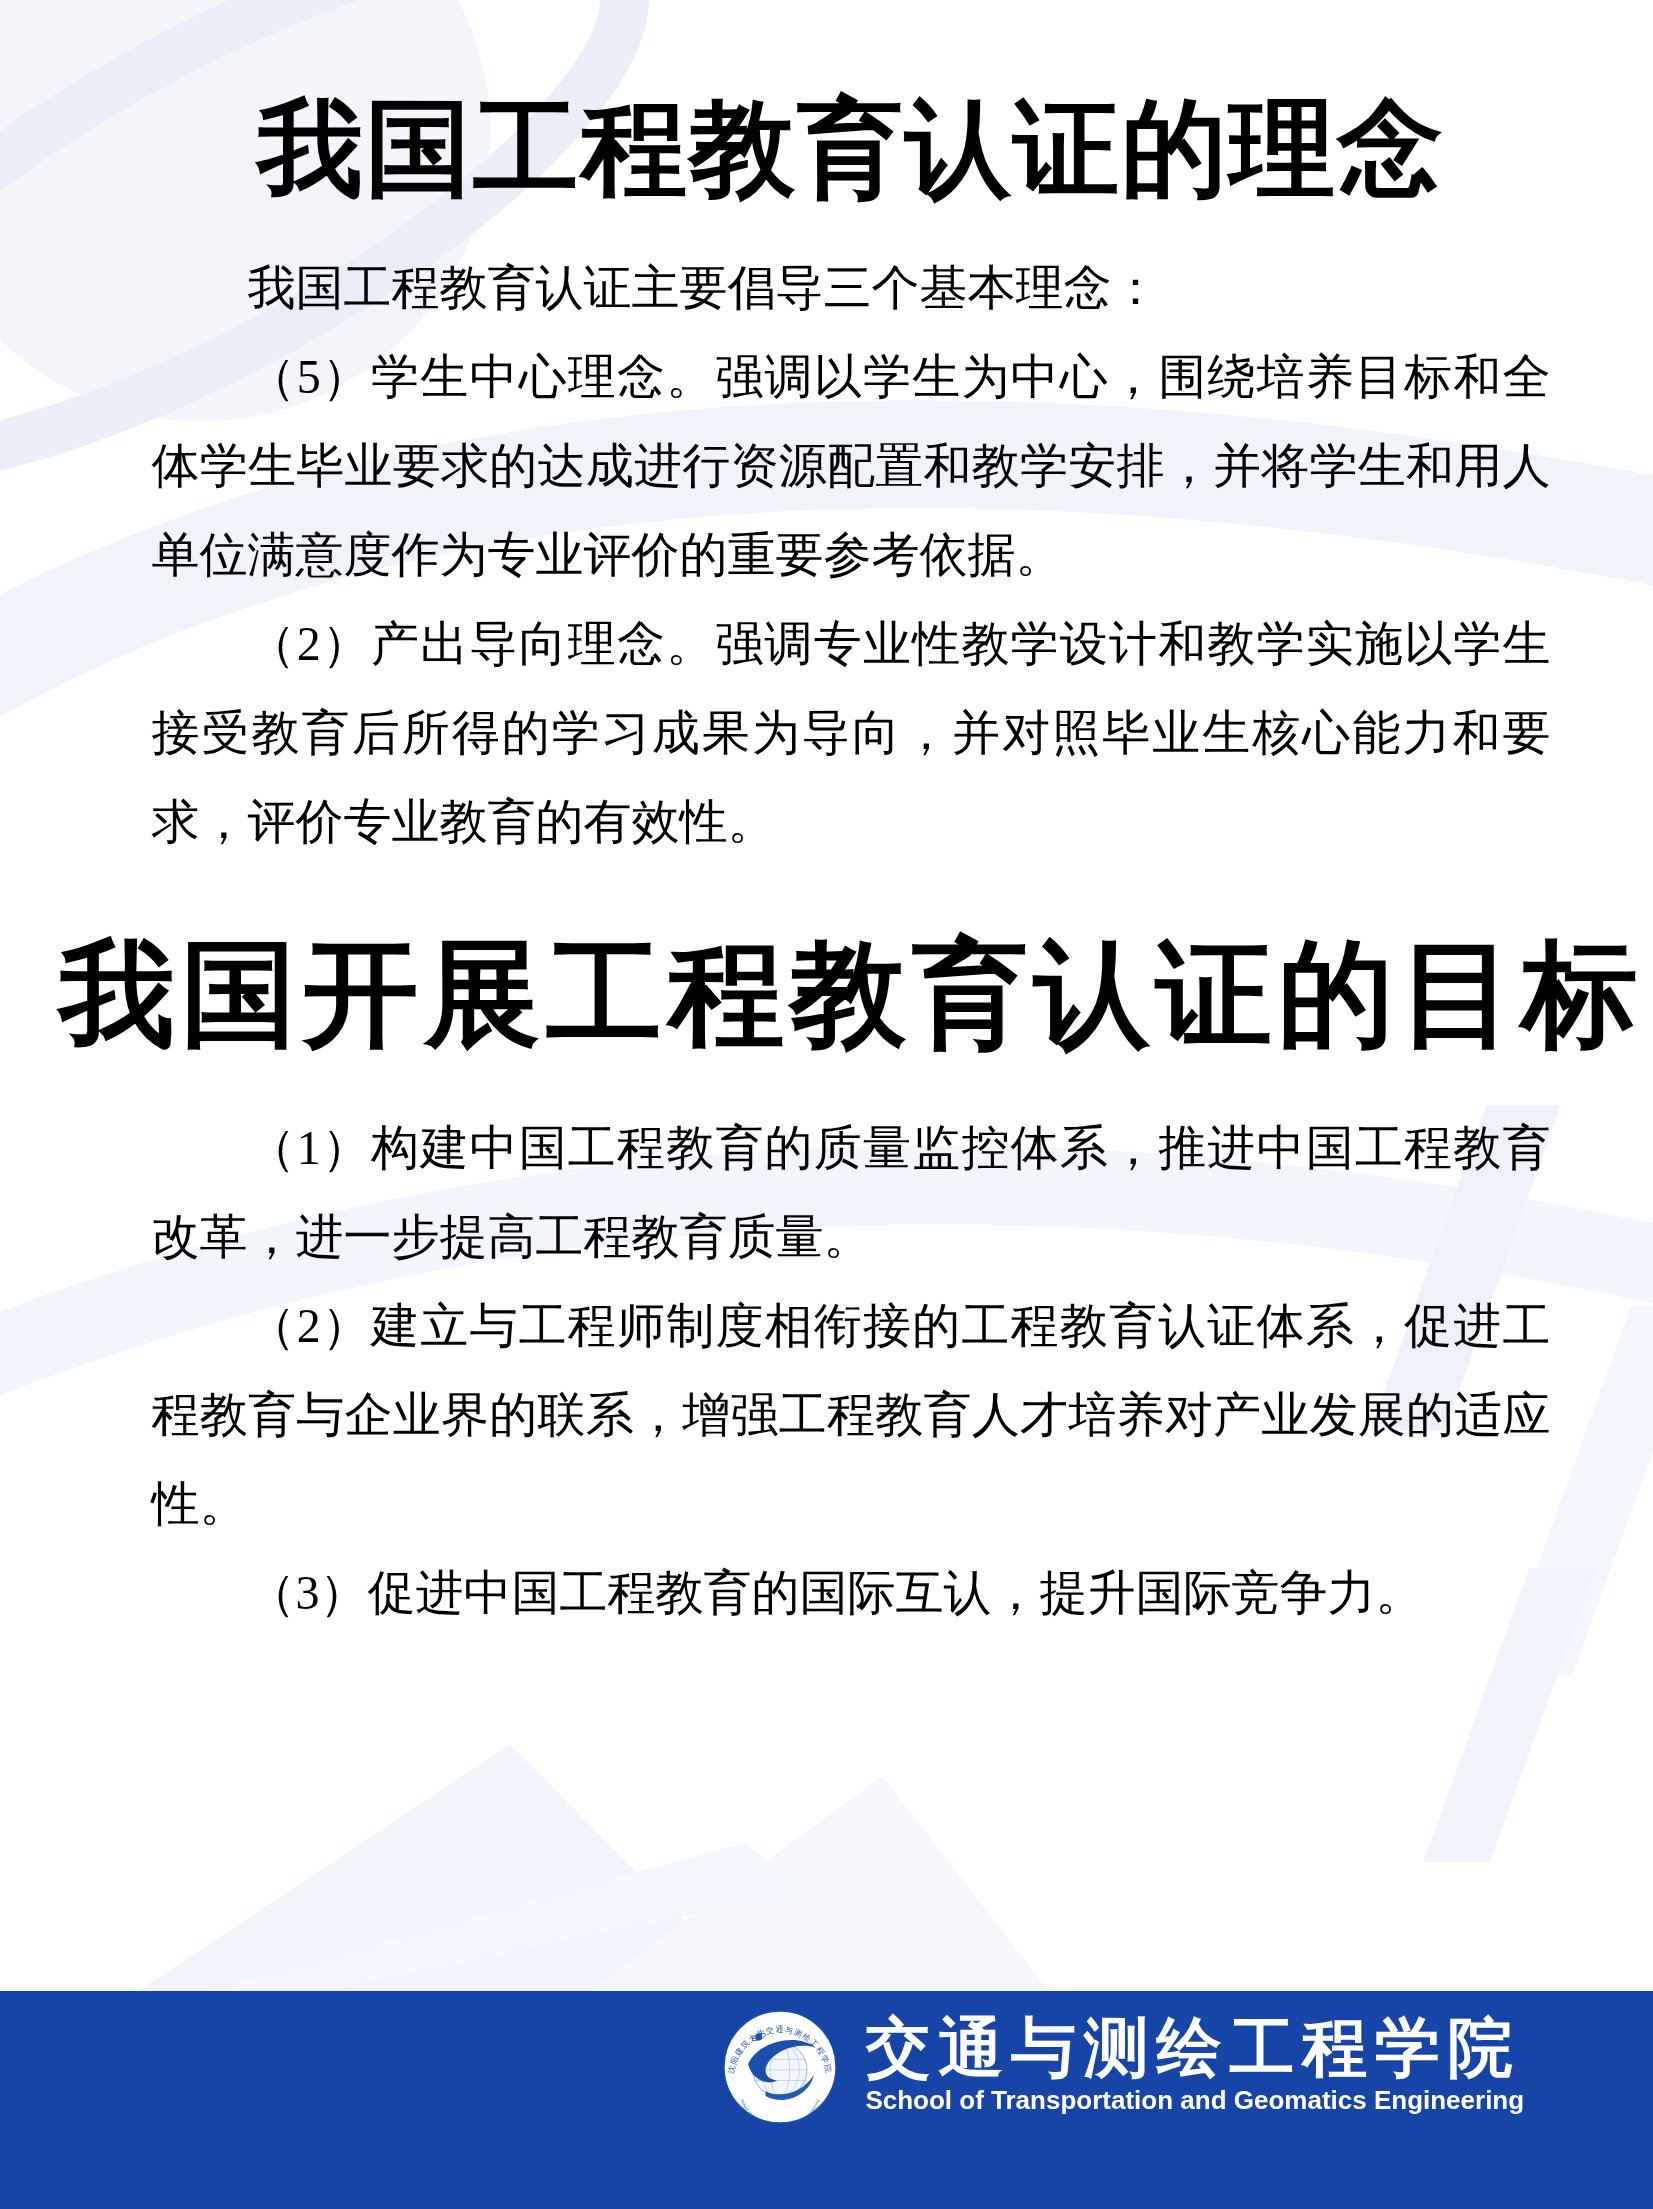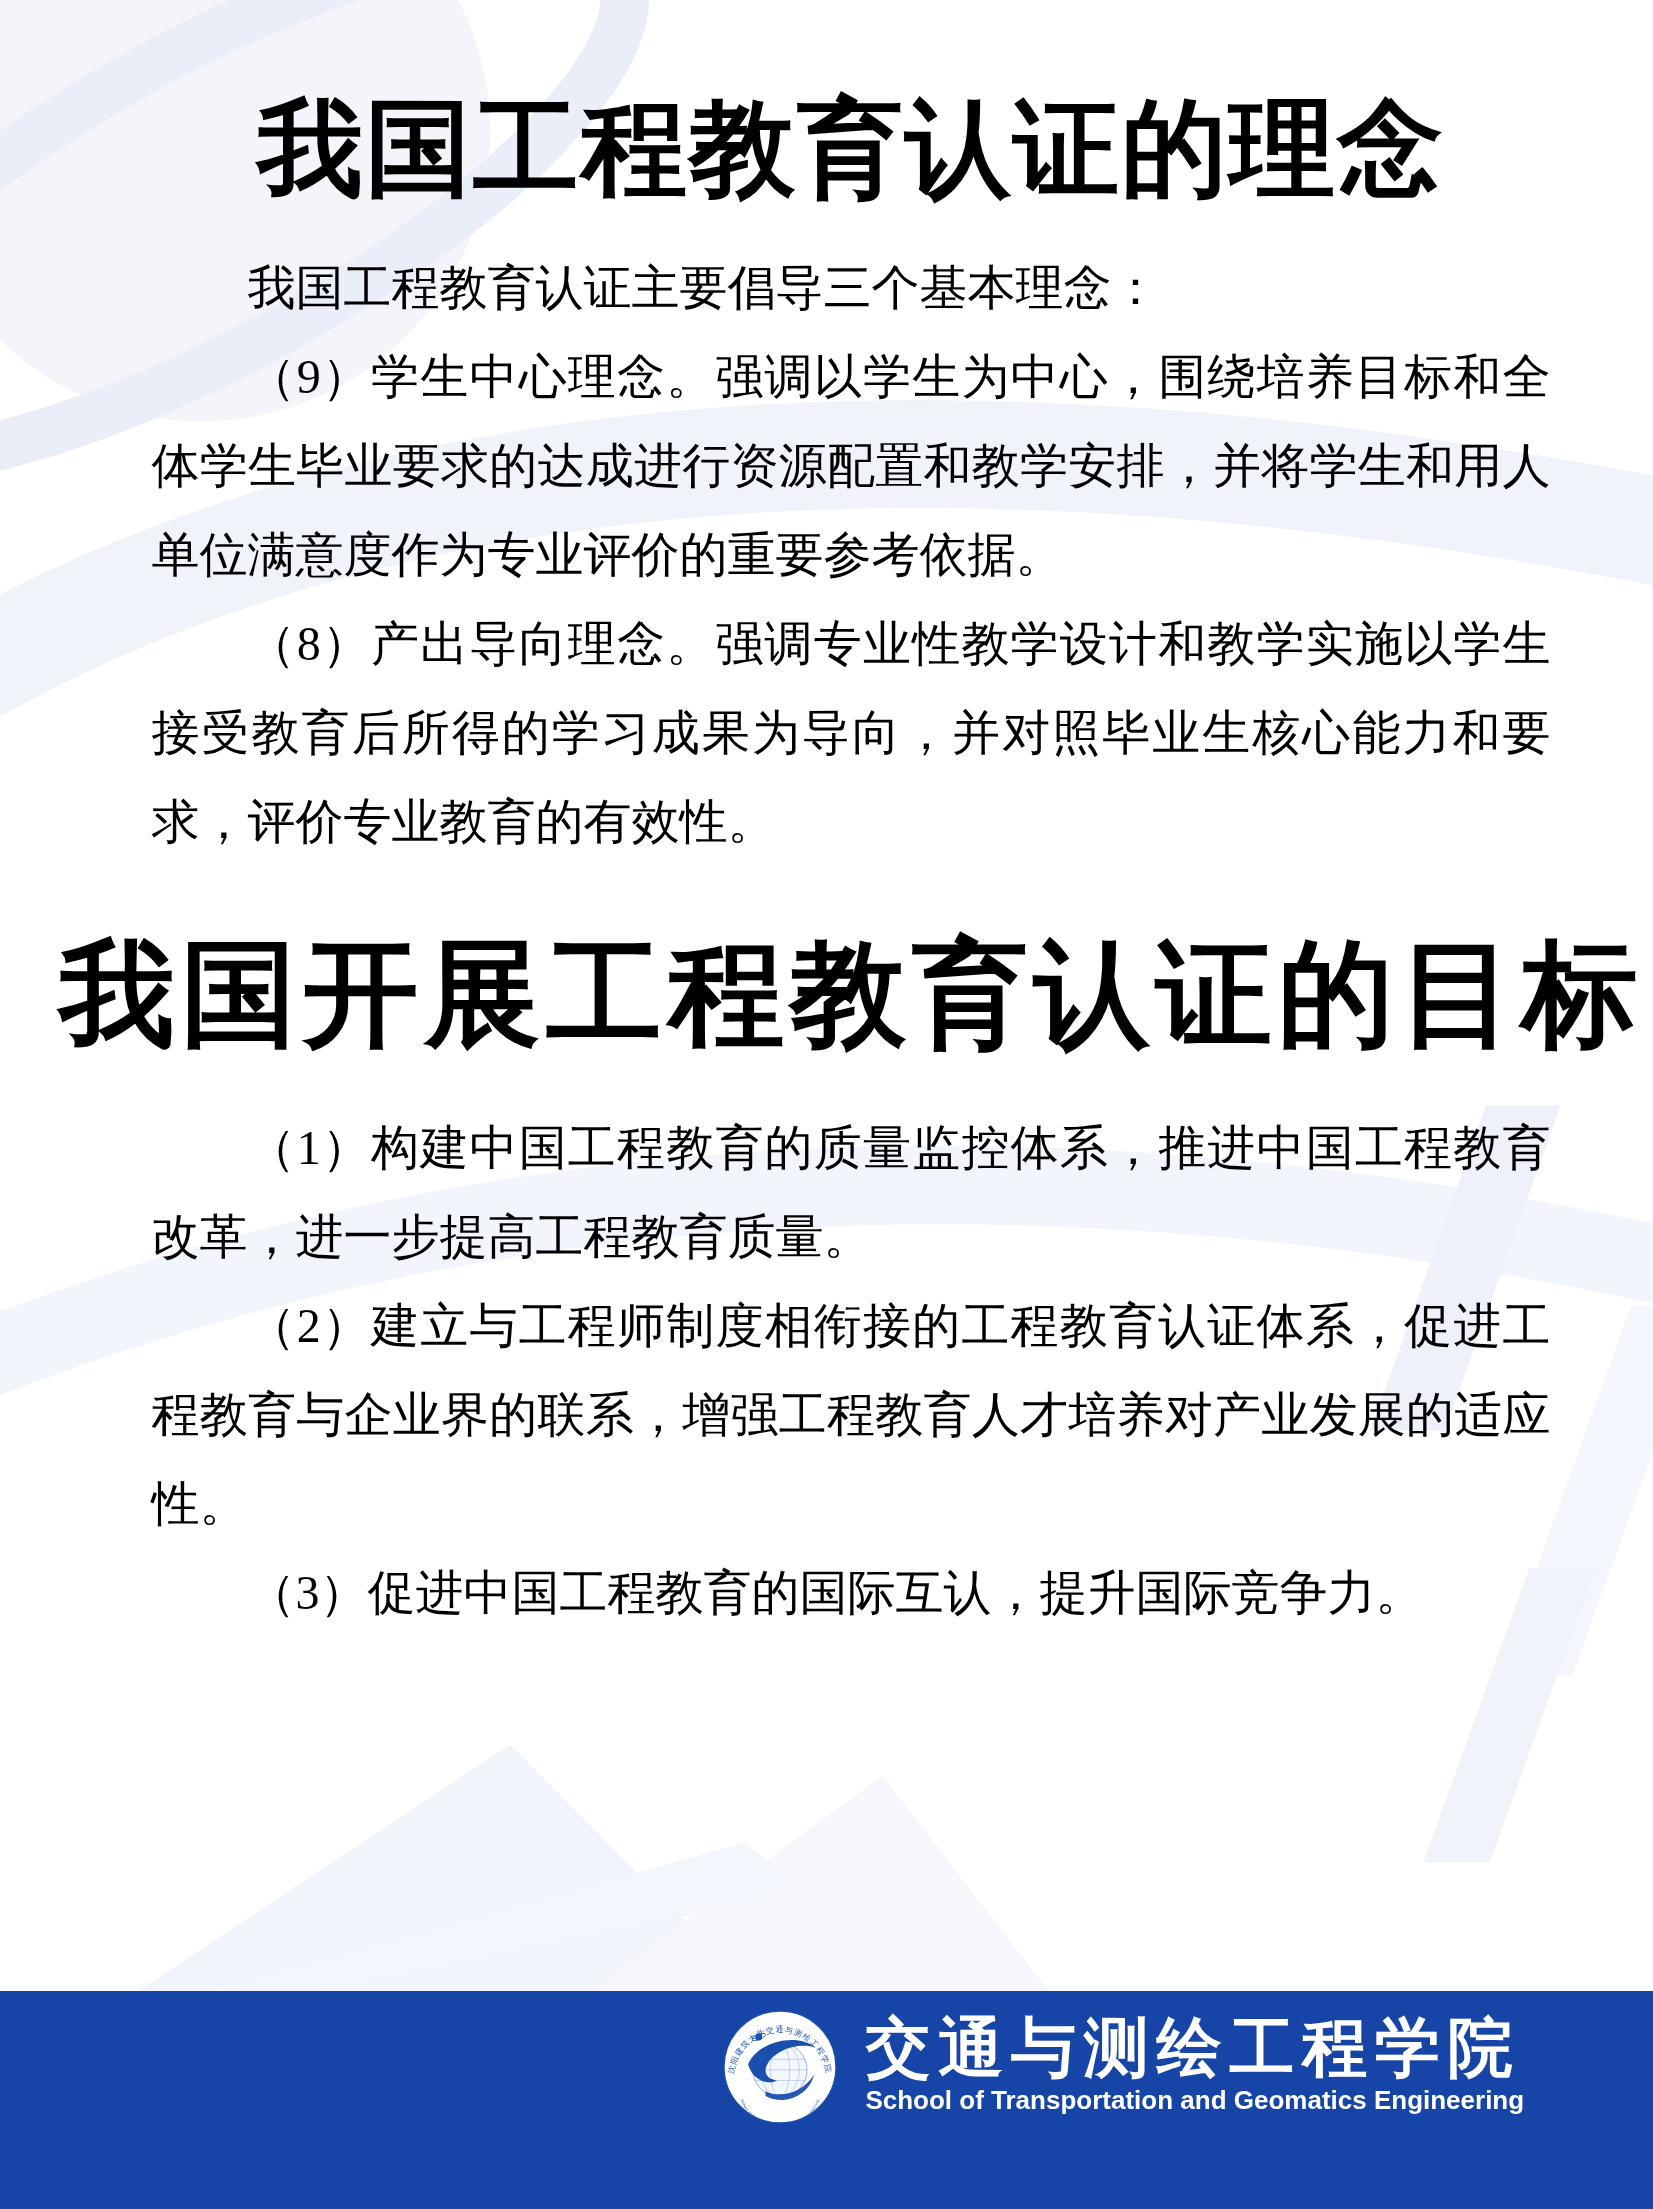--- a/index.html
+++ b/index.html
@@ -109,22 +109,22 @@
   <polygon points="600,2032 900,1812 1070,2032" fill="#f5f7fc"></polygon>
   <polygon points="210,2032 760,1880 820,1930 330,2032" fill="#f3f6fc"></polygon>
 </svg>
 
 <div class="content">
 
   <div class="main-title title-1">我国工程教育认证的理念</div>
 
   <div class="body-block body-1">
     <p>我国工程教育认证主要倡导三个基本理念：</p>
-    <p>（9）学生中心理念。强调以学生为中心，围绕培养目标和全体学生毕业要求的达成进行资源配置和教学安排，并将学生和用人单位满意度作为专业评价的重要参考依据。</p>
-    <p>（8）产出导向理念。强调专业性教学设计和教学实施以学生接受教育后所得的学习成果为导向，并对照毕业生核心能力和要求，评价专业教育的有效性。</p>
+    <p>（5）学生中心理念。强调以学生为中心，围绕培养目标和全体学生毕业要求的达成进行资源配置和教学安排，并将学生和用人单位满意度作为专业评价的重要参考依据。</p>
+    <p>（2）产出导向理念。强调专业性教学设计和教学实施以学生接受教育后所得的学习成果为导向，并对照毕业生核心能力和要求，评价专业教育的有效性。</p>
   </div>
 
   <div class="main-title title-2">我国开展工程教育认证的目标</div>
 
   <div class="body-block body-2">
     <p>（1）构建中国工程教育的质量监控体系，推进中国工程教育改革，进一步提高工程教育质量。</p>
     <p>（2）建立与工程师制度相衔接的工程教育认证体系，促进工程教育与企业界的联系，增强工程教育人才培养对产业发展的适应性。</p>
     <p>（3）促进中国工程教育的国际互认，提升国际竞争力。</p>
   </div>
 

